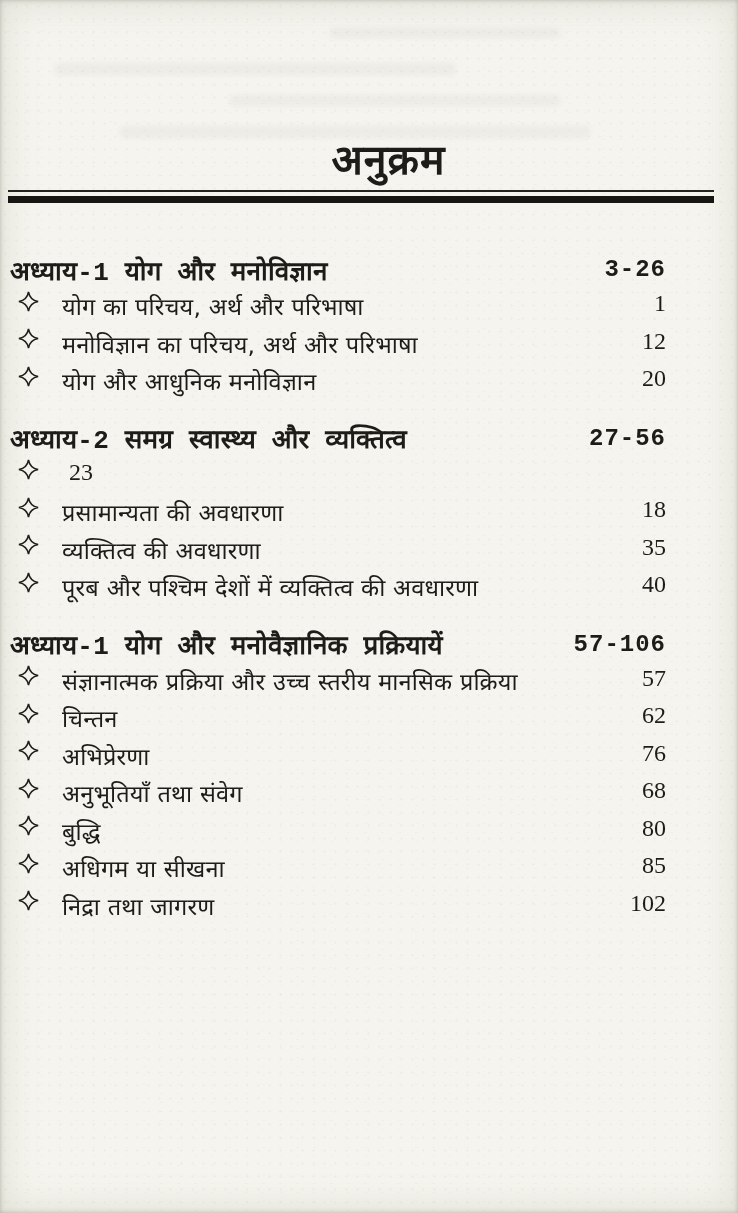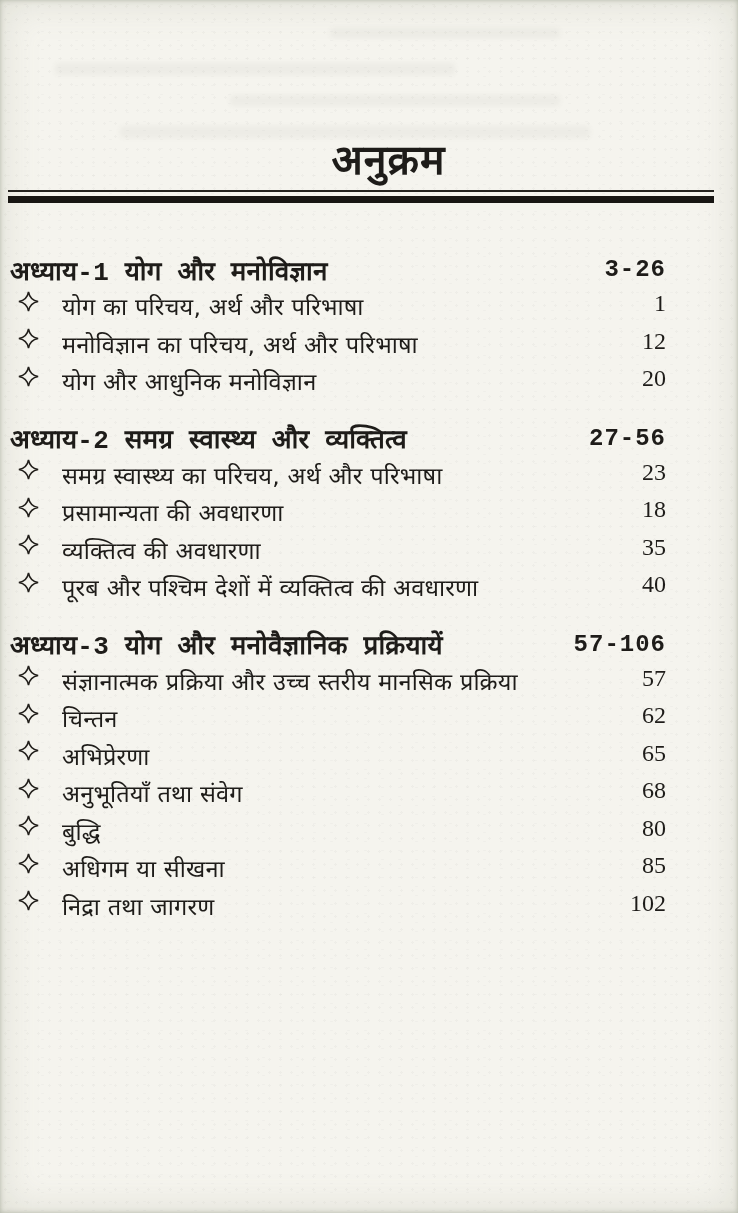--- a/index.html
+++ b/index.html
@@ -143,21 +143,20 @@
     <span class="chapter-heading">अध्याय-2 समग्र स्वास्थ्य और व्यक्तित्व</span>
     <span class="chapter-pages">27-56</span>
   </div>
 
   <div class="item-row">
     <span class="bullet">
       <svg width="21" height="21" viewBox="0 0 24 24">
         <path d="M12 1 Q13.6 10.4 23 12 Q13.6 13.6 12 23 Q10.4 13.6 1 12 Q10.4 10.4 12 1 Z" fill="none" stroke="#221f1b" stroke-width="1.8"></path>
       </svg>
     </span>
-    <span class="item-label">समग्र स्वास्थ्य का परिचय, अर्थ और परिभाषा</span>
     <span class="item-page">23</span>
   </div>
 
   <div class="item-row">
     <span class="bullet">
       <svg width="21" height="21" viewBox="0 0 24 24">
         <path d="M12 1 Q13.6 10.4 23 12 Q13.6 13.6 12 23 Q10.4 13.6 1 12 Q10.4 10.4 12 1 Z" fill="none" stroke="#221f1b" stroke-width="1.8"></path>
       </svg>
     </span>
     <span class="item-label">प्रसामान्यता की अवधारणा</span>
@@ -178,21 +177,21 @@
     <span class="bullet">
       <svg width="21" height="21" viewBox="0 0 24 24">
         <path d="M12 1 Q13.6 10.4 23 12 Q13.6 13.6 12 23 Q10.4 13.6 1 12 Q10.4 10.4 12 1 Z" fill="none" stroke="#221f1b" stroke-width="1.8"></path>
       </svg>
     </span>
     <span class="item-label">पूरब और पश्चिम देशों में व्यक्तित्व की अवधारणा</span>
     <span class="item-page">40</span>
   </div>
 
   <div class="chapter-row">
-    <span class="chapter-heading">अध्याय-3 योग और मनोवैज्ञानिक प्रक्रियायें</span>
+    <span class="chapter-heading">अध्याय-1 योग और मनोवैज्ञानिक प्रक्रियायें</span>
     <span class="chapter-pages">57-106</span>
   </div>
 
   <div class="item-row">
     <span class="bullet">
       <svg width="21" height="21" viewBox="0 0 24 24">
         <path d="M12 1 Q13.6 10.4 23 12 Q13.6 13.6 12 23 Q10.4 13.6 1 12 Q10.4 10.4 12 1 Z" fill="none" stroke="#221f1b" stroke-width="1.8"></path>
       </svg>
     </span>
     <span class="item-label">संज्ञानात्मक प्रक्रिया और उच्च स्तरीय मानसिक प्रक्रिया</span>
@@ -209,21 +208,21 @@
     <span class="item-page">62</span>
   </div>
 
   <div class="item-row">
     <span class="bullet">
       <svg width="21" height="21" viewBox="0 0 24 24">
         <path d="M12 1 Q13.6 10.4 23 12 Q13.6 13.6 12 23 Q10.4 13.6 1 12 Q10.4 10.4 12 1 Z" fill="none" stroke="#221f1b" stroke-width="1.8"></path>
       </svg>
     </span>
     <span class="item-label">अभिप्रेरणा</span>
-    <span class="item-page">65</span>
+    <span class="item-page">76</span>
   </div>
 
   <div class="item-row">
     <span class="bullet">
       <svg width="21" height="21" viewBox="0 0 24 24">
         <path d="M12 1 Q13.6 10.4 23 12 Q13.6 13.6 12 23 Q10.4 13.6 1 12 Q10.4 10.4 12 1 Z" fill="none" stroke="#221f1b" stroke-width="1.8"></path>
       </svg>
     </span>
     <span class="item-label">अनुभूतियाँ तथा संवेग</span>
     <span class="item-page">68</span>

